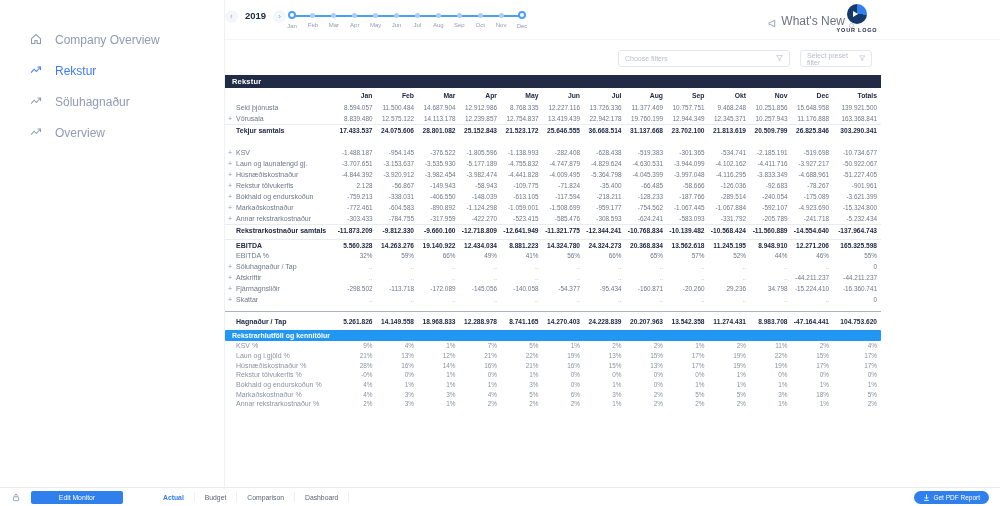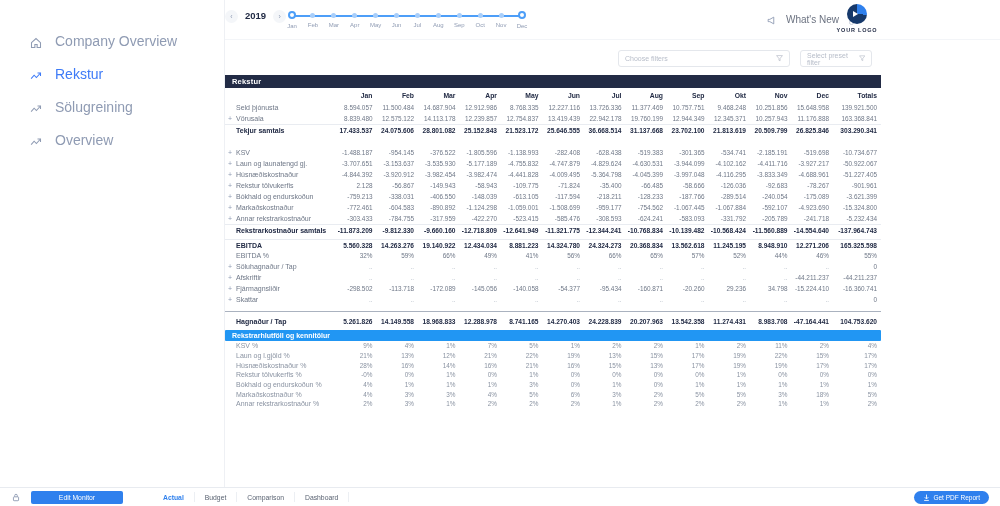--- a/index.html
+++ b/index.html
@@ -5,38 +5,38 @@
   *{box-sizing:border-box;margin:0;padding:0}
   html,body{width:1000px;height:506px;font-family:"Liberation Sans",sans-serif;background:#fff;overflow:hidden;position:relative}
 
   
   .sidebar{position:absolute;left:0;top:0;width:225px;height:487px;background:#fff;border-right:1px solid #eef0f4}
   .logo{display:flex;align-items:center;gap:7px;padding:12px 0 0 30px}
   .logo-icon{width:17px;height:17px;border-radius:4px;background:#2F80ED;position:relative;flex:0 0 17px}
   .logo-icon::after{content:"";position:absolute;left:5px;top:5px;width:7px;height:7px;background:#fff;border-radius:1px}
   .logo-text{font-size:13.5px;font-weight:bold;color:#222B45;letter-spacing:.2px}
   .nav{margin-top:24px}
-  .nav-item{display:flex;align-items:flex-end;gap:13px;padding:8.5px 0 8.5px 30px;font-size:14px;color:#8F9BB3;cursor:pointer}
+  .nav-item{display:flex;align-items:flex-start;gap:13px;padding:8.5px 0 8.5px 30px;font-size:12px;color:#8F9BB3;cursor:pointer}
   .nav-item svg{stroke:#8F9BB3}
   .nav-item.active{color:#3E7BF7}
   .nav-item.active svg{stroke:#3E7BF7}
 
   
   .topbar{position:absolute;left:225px;top:0;width:775px;height:40px;background:#fff;border-bottom:1px solid #f3f5f8}
   .year-nav{position:absolute;left:0;top:10px;display:flex;align-items:flex-start;gap:7px}
   .yn-btn{width:13px;height:13px;border-radius:50%;background:#f4f6f9;color:#8F9BB3;font-size:7px;display:flex;align-items:center;justify-content:center;cursor:pointer}
   .year{font-size:9.5px;font-weight:bold;color:#222B45}
   .slider{position:absolute;left:58px;top:9px;width:248px;height:24px}
   .slider-track{position:absolute;left:8px;right:8px;top:5.5px;height:2px;background:#4D9EF8;border-radius:1px}
   .slider-months{position:relative;display:flex;justify-content:space-between;width:100%}
   .sm{width:18px;display:flex;flex-direction:column;align-items:center}
   .sm .dot{width:5px;height:5px;border-radius:50%;background:#A8CEFA;margin-top:4px;position:relative;z-index:1}
   .sm.endpoint .dot{width:8px;height:8px;background:#fff;border:2px solid #4D9EF8;margin-top:2px}
   .sm-label{font-size:6px;color:#8F9BB3;margin-top:4px}
-  .whats-new{position:absolute;right:146px;top:14px;display:flex;align-items:flex-end;gap:10px;font-size:10px;color:#6B7280;cursor:pointer}
+  .whats-new{position:absolute;right:146px;top:14px;display:flex;align-items:flex-end;gap:4px;font-size:12px;color:#6B7280;cursor:pointer}
   .wn-dot{width:5px;height:5px;border:1px solid #c9cfd9;border-radius:50%}
   .your-logo{position:absolute;right:118px;top:4px;width:50px;text-align:center;cursor:pointer}
   .avatar{width:20px;height:20px;border-radius:50%;margin:0 auto;background:conic-gradient(#2F80ED 0 95deg,#16396B 95deg 360deg);position:relative}
   .avatar::after{content:"";position:absolute;left:6px;top:7px;border-left:5px solid #fff;border-top:3px solid transparent;border-bottom:3px solid transparent}
   .yl-label{font-size:5.5px;font-weight:bold;letter-spacing:.8px;color:#222B45;margin-top:3px}
 
   
   .filter-box{position:absolute;top:50px;height:17px;border:1px solid #e4e7ec;border-radius:3px;display:flex;align-items:center;justify-content:space-between;padding:0 6px;font-size:7px;color:#b7bdc9;background:#fff;cursor:pointer}
   .filter-choose{left:618px;width:172px}
   .filter-preset{left:800px;width:72px}
@@ -100,21 +100,21 @@
         </span>
         <span>Rekstur</span>
       </div>
       <div class="nav-item">
         <span style="display: flex;">
           <svg width="12" height="12" viewBox="0 0 16 16" fill="none" stroke-width="1.4">
             <path d="M1.5 11.5l4-4.5 3 3 5.5-6"></path>
             <path d="M10 4h4v4"></path>
           </svg>
         </span>
-        <span>Sölugreining</span>
+        <span>Söluhagnaður</span>
       </div>
       <div class="nav-item">
         <span style="display: flex;">
           <svg width="12" height="12" viewBox="0 0 16 16" fill="none" stroke-width="1.4">
             <path d="M1.5 11.5l4-4.5 3 3 5.5-6"></path>
             <path d="M10 4h4v4"></path>
           </svg>
         </span>
         <span>Overview</span>
       </div>

